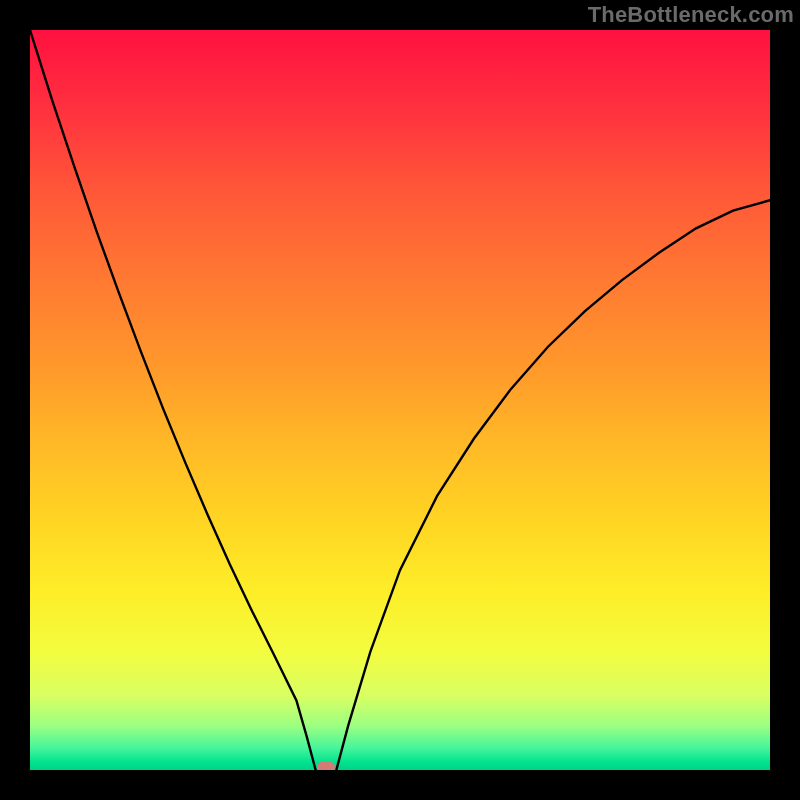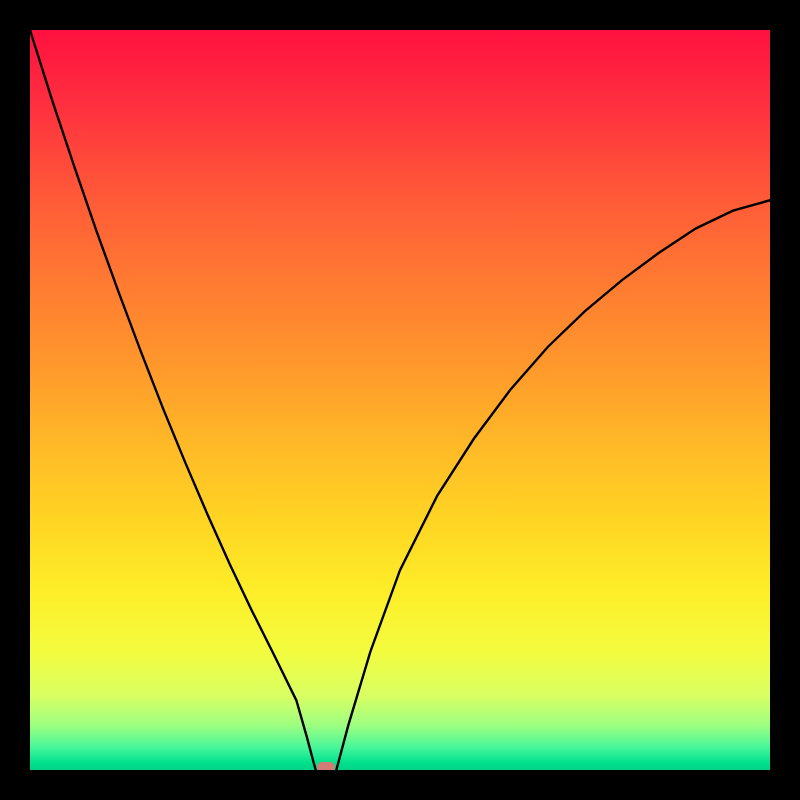--- a/index.html
+++ b/index.html
@@ -72,20 +72,21 @@
     height: 10px;
     border-radius: 5px;
     background: #d37c76;
     transform: translate(-50%, -50%);
   }
 </style>
 </head>
 <body>
 
 <div class="frame">
+  <div class="watermark">TheBottleneck.com</div>
   <div class="plot-area">
     <div class="gradient-bg"></div>
     <svg class="curve-svg" viewBox="0 0 740 740" preserveAspectRatio="none">
       <path id="curve-left" class="curve-path" d="M0.00 0.00 L22.20 70.30 L44.40 136.90 L66.60 201.28 L88.80 262.70 L111.00 321.90 L133.20 378.88 L155.40 432.90 L177.60 484.70 L199.80 534.28 L222.00 580.90 L244.20 625.30 L266.40 670.44 L276.76 706.70 L285.64 740.00"></path>
       <path id="curve-right" class="curve-path" d="M306.36 740.00 L318.20 695.60 L340.40 621.60 L370.00 540.20 L407.00 466.20 L444.00 408.48 L481.00 358.90 L518.00 316.72 L555.00 281.20 L592.00 250.12 L629.00 222.74 L666.00 198.32 L703.00 180.56 L740.00 170.20"></path>
     </svg>
     <div id="marker" class="marker" style="left: 296px; top: 737.04px;"></div>
   </div>
 </div>
 

